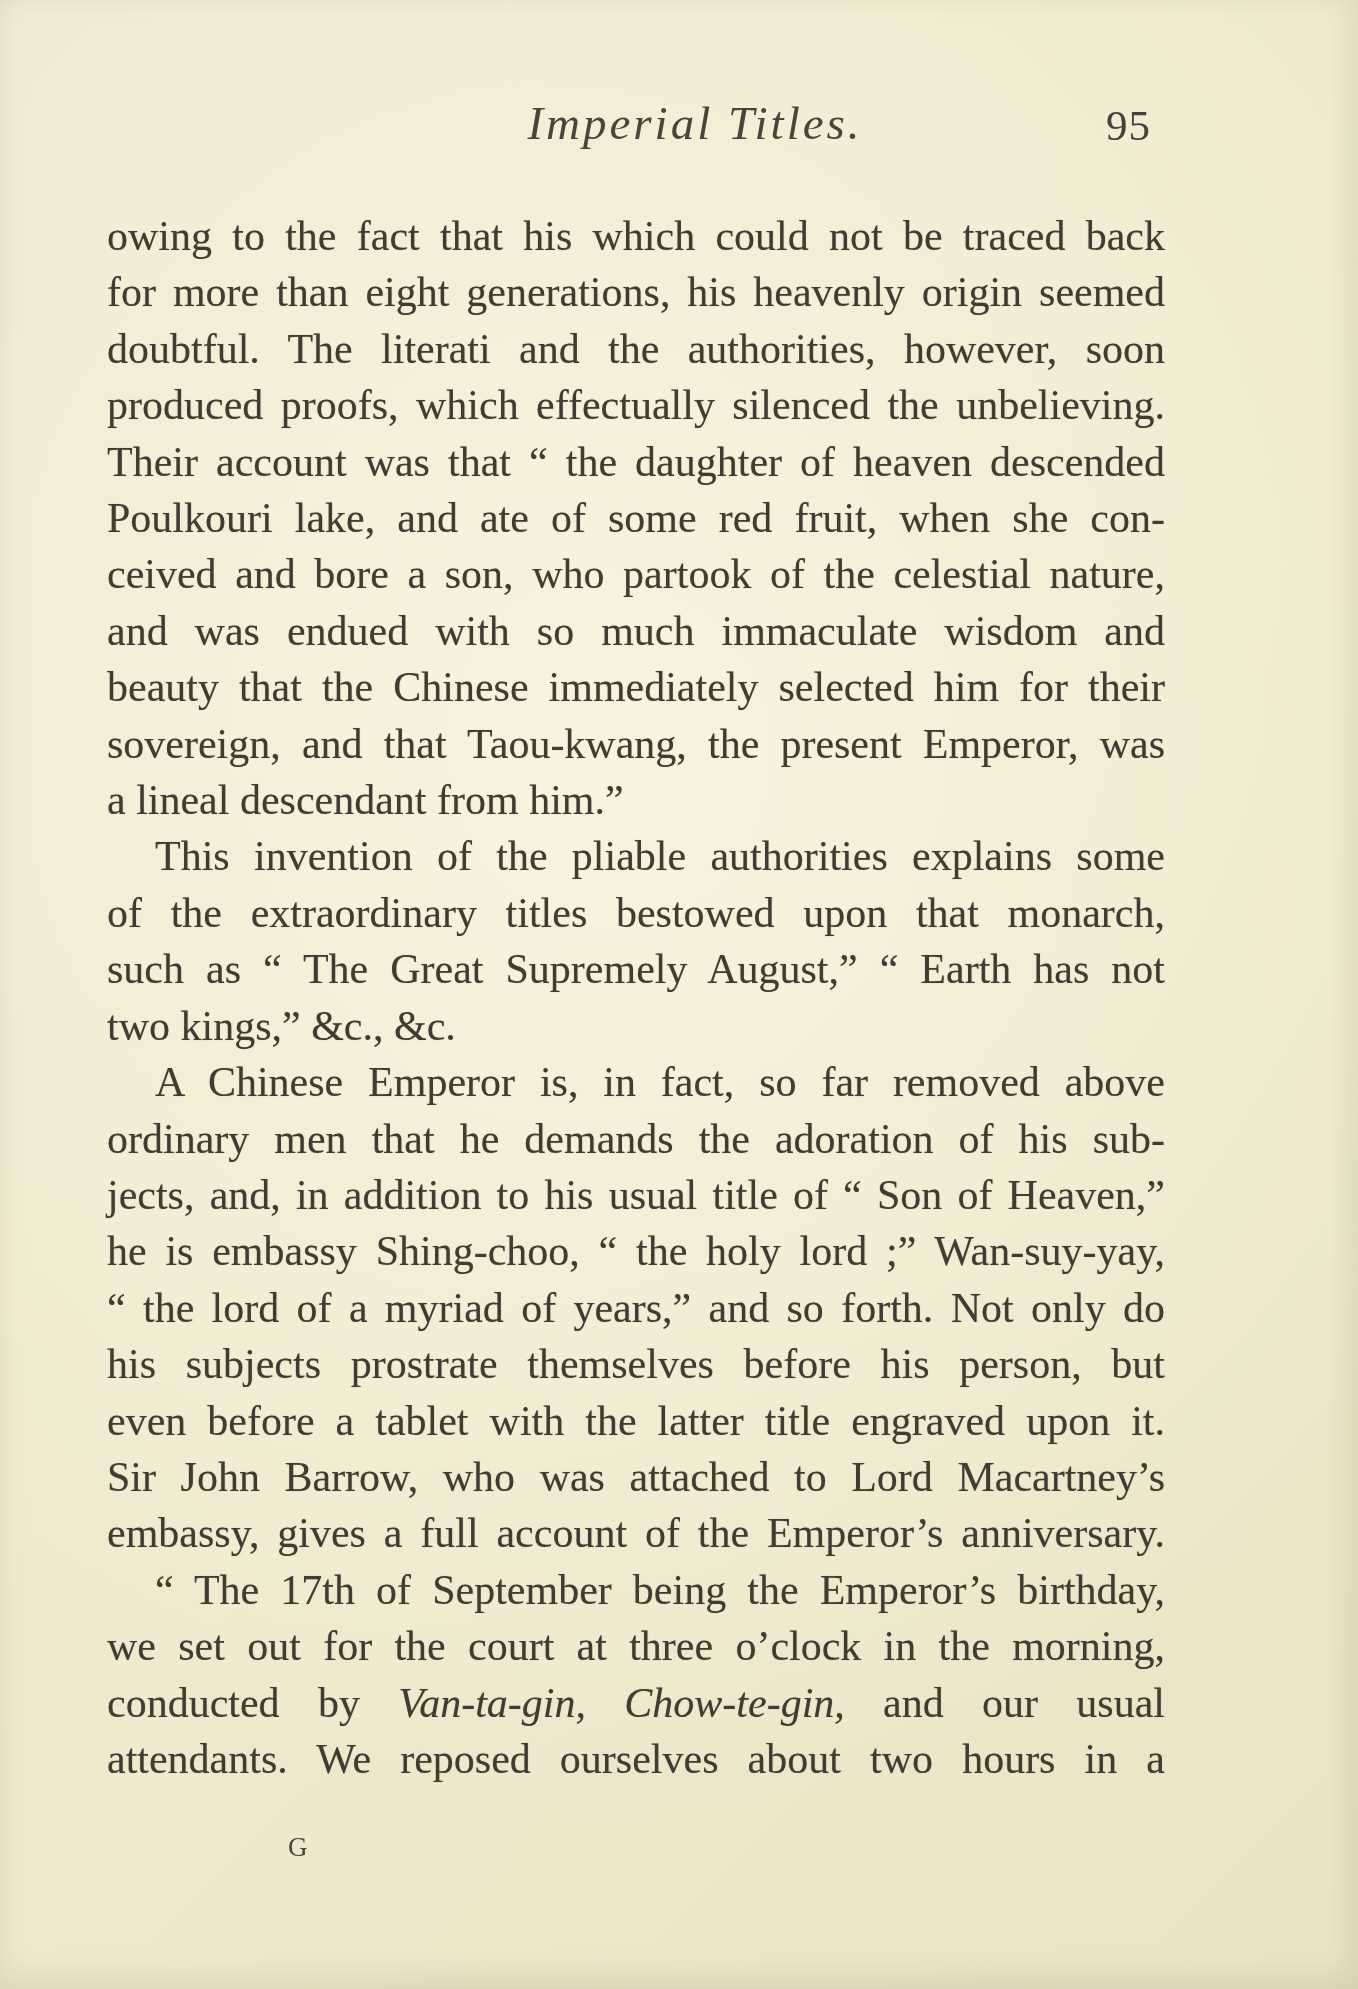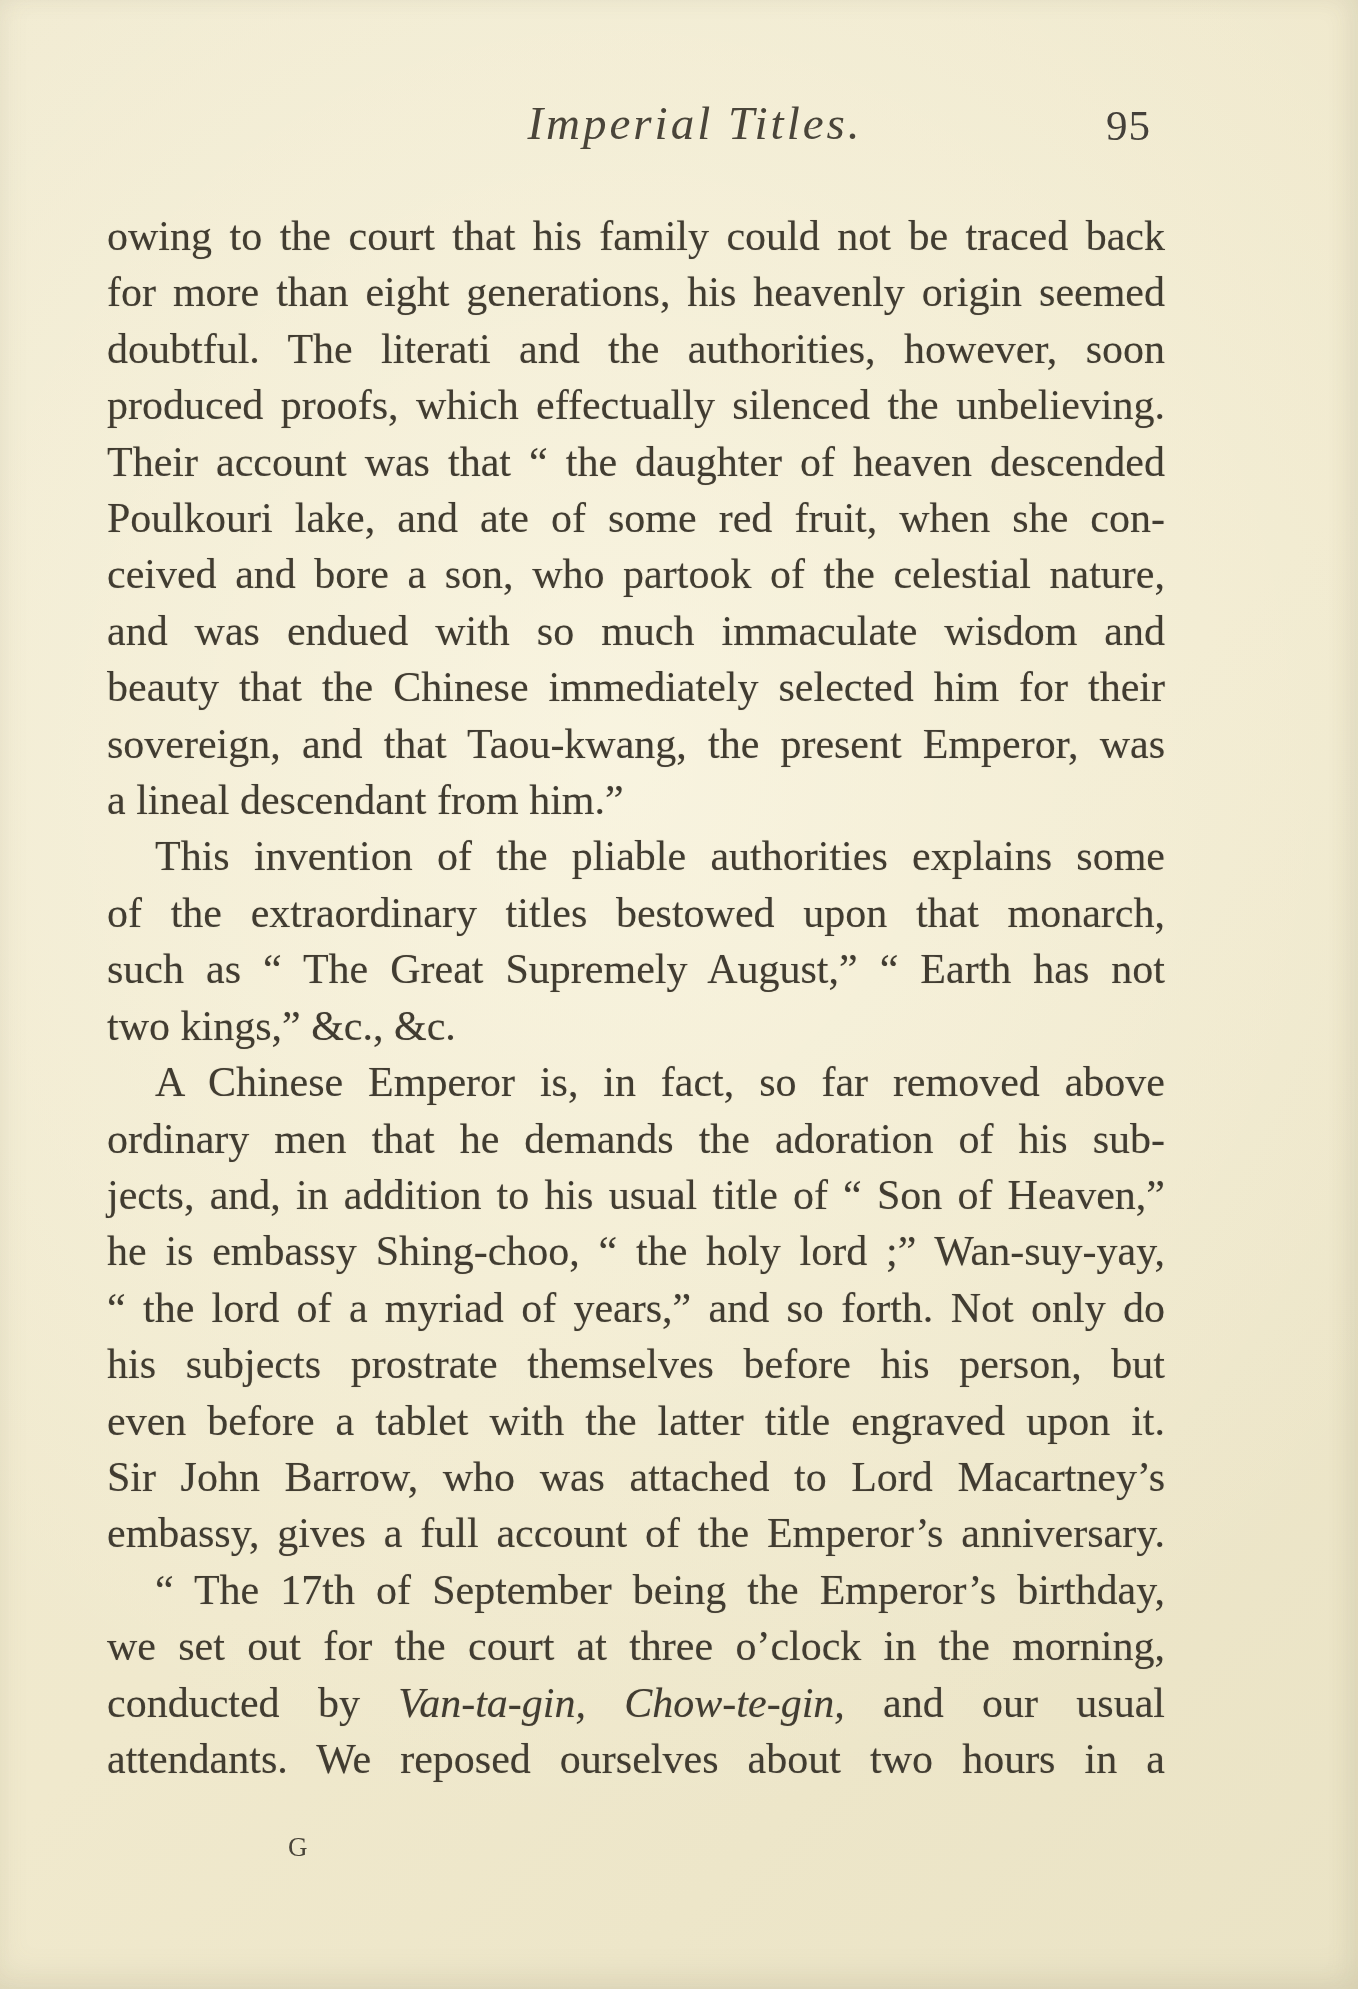--- a/index.html
+++ b/index.html
@@ -83,21 +83,21 @@
     color: #4a453a;
   }
 </style>
 </head>
 <body>
 
 <div class="page">
   <div class="running-head">Imperial Titles.</div>
   <div class="page-number">95</div>
   <div class="body-text">
-      <div class="line">owing to the court that his family could not be traced back</div>
+      <div class="line">owing to the fact that his which could not be traced back</div>
       <div class="line">for more than eight generations, his heavenly origin seemed</div>
       <div class="line">doubtful.  The literati and the authorities, however, soon</div>
       <div class="line">produced proofs, which effectually silenced the unbelieving.</div>
       <div class="line">Their account was that “ the daughter of heaven descended</div>
       <div class="line">Poulkouri lake, and ate of some red fruit, when she con-</div>
       <div class="line">ceived and bore a son, who partook of the celestial nature,</div>
       <div class="line">and was endued with so much immaculate wisdom and</div>
       <div class="line">beauty that the Chinese immediately selected him for their</div>
       <div class="line">sovereign, and that Taou-kwang, the present Emperor, was</div>
       <div class="line no-justify">a lineal descendant from him.”</div>

